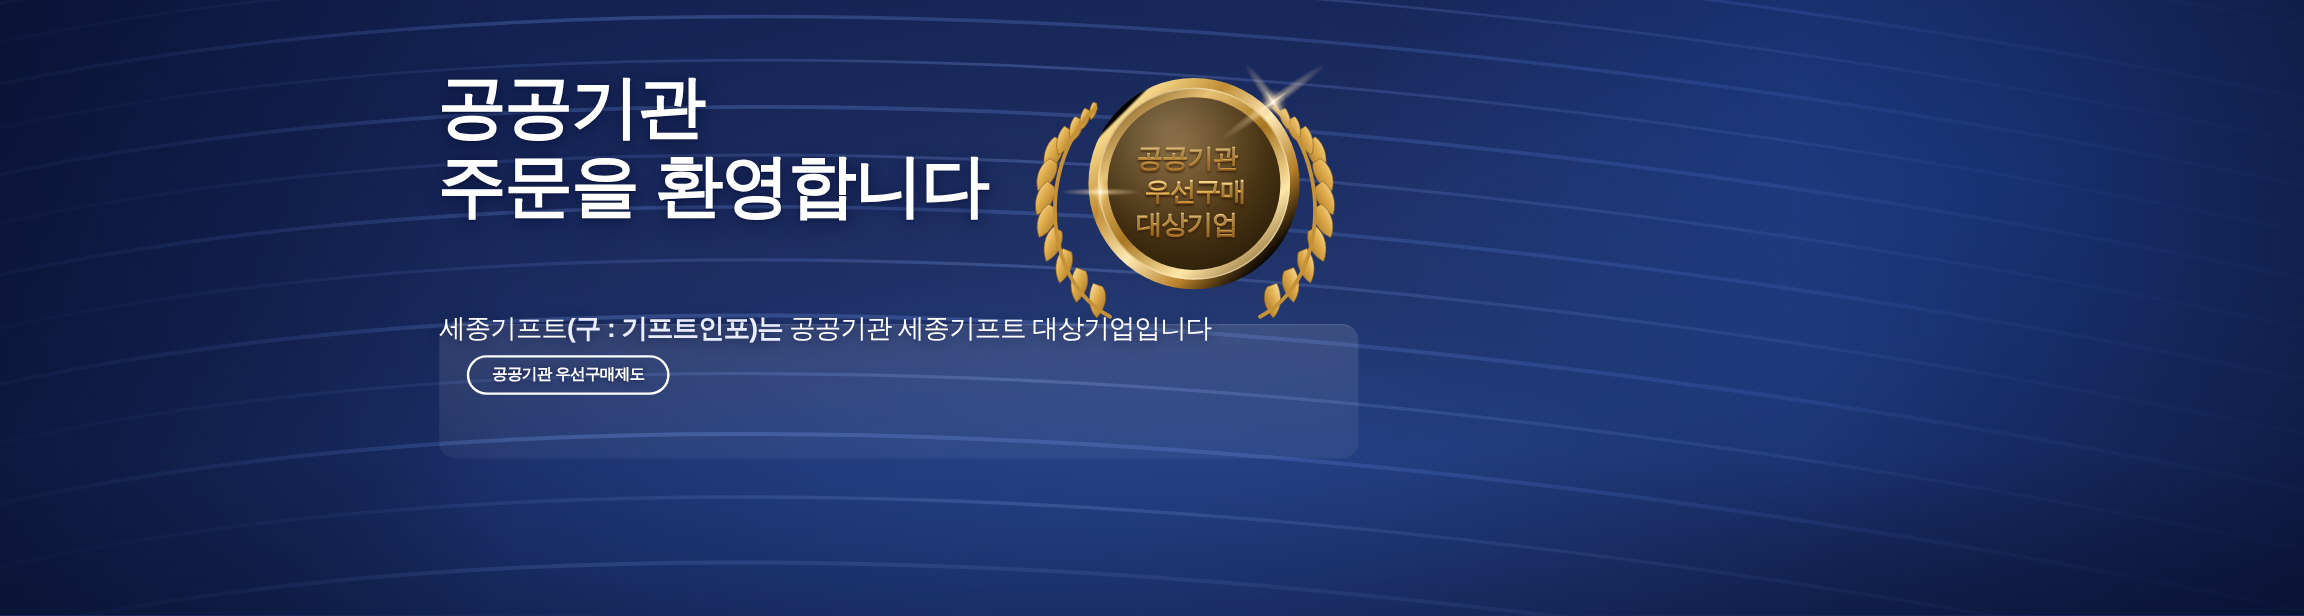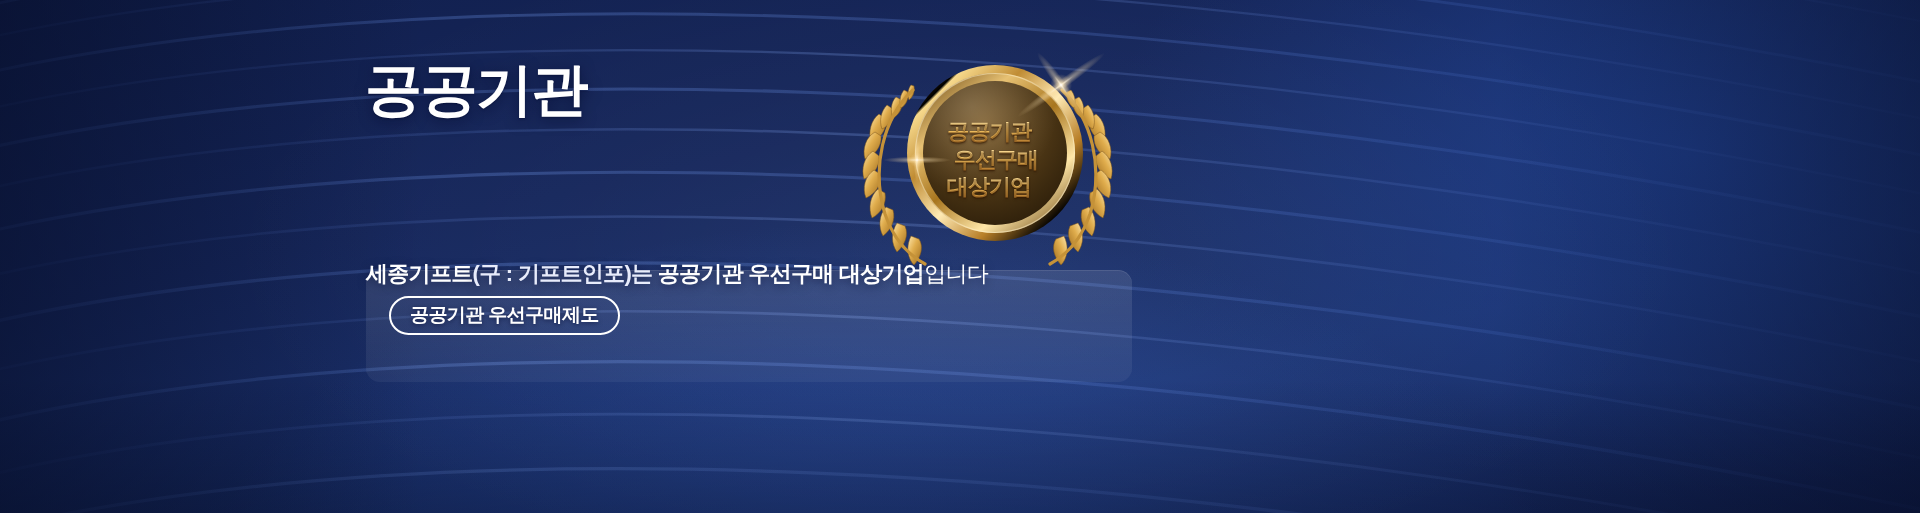--- a/index.html
+++ b/index.html
@@ -27,32 +27,32 @@
   .content{position:absolute;left:0;top:0;width:1920px;height:513px;border-radius:27px;}
   .headline{position:absolute;left:365px;top:56px;
     font-size:57px;line-height:1.16;font-weight:bold;color:#fff;
     letter-spacing:-1.5px;
     text-shadow:0 3px 14px rgba(0,8,40,.55),0 1px 2px rgba(0,8,40,.4);}
   .headline .l2{display:block;}
 
   .subtitle{position:absolute;left:366px;top:261px;
     font-size:22px;line-height:1.2;color:#fff;letter-spacing:-.7px;
     white-space:nowrap;text-shadow:0 2px 9px rgba(0,8,40,.5);}
-  .subtitle b{font-weight:bold;}
+  .subtitle b{font-weight:normal;}
   .subtitle .lt{font-weight:bold;color:#e8ecfb;}
 
   
   .panel{position:absolute;left:366px;top:268px;width:766px;height:112px;
     margin-top:0;border-radius:14px;
     background:linear-gradient(180deg,rgba(255,255,255,.115),rgba(255,255,255,.05));
     box-shadow:inset 0 1px 0 rgba(255,255,255,.10);}
   .panel-pos{top:270px;}
   .pill{position:absolute;left:389px;top:296px;
     padding:7px 19px 9px;border:2px solid #ffffff;border-radius:30px;
-    font-size:19px;font-weight:bold;color:#ffffff;letter-spacing:-.6px;
+    font-size:13px;font-weight:bold;color:#ffffff;letter-spacing:-.6px;
     white-space:nowrap;line-height:1;
     text-shadow:0 1px 4px rgba(0,8,40,.55);}
   .desc{position:absolute;left:389px;top:339px;width:740px;
     font-size:14.5px;color:#cfd8ef;letter-spacing:-.45px;line-height:1.5;
     text-align:center;white-space:nowrap;
     text-shadow:0 1px 4px rgba(0,8,40,.5);}
 
   
   .medal-wrap{position:absolute;left:855px;top:52px;width:265px;height:215px;}
   .medal-wrap svg{display:block;width:265px;height:215px;overflow:visible;}
@@ -112,24 +112,25 @@
     </svg>
   </div>
   <div class="vignette"></div>
 
   <div class="content">
 
     <div class="panel panel-pos"></div>
 
     <div class="headline">
       <span>공공기관</span>
+      <span class="l2">주문을 환영합니다</span>
     </div>
 
     <div class="subtitle">
-      <b>세종기프트</b><span class="lt">(구 : 기프트인포)는</span> <b>공공기관 우선구매 대상기업</b><span>입니다</span>
+      <b>세종기프트</b><span class="lt">(구 : 기프트인포)는</span> <b>공공기관 세종기프트 대상기업</b><span>입니다</span>
     </div>
 
     <div class="pill">공공기관 우선구매제도</div>
 
 
     <div class="medal-wrap">
       <svg viewBox="0 0 265 215" aria-hidden="true">
         <defs>
           <radialGradient id="face" cx="42%" cy="30%" r="78%">
             <stop offset="0%" stop-color="#7a5a28"></stop>

